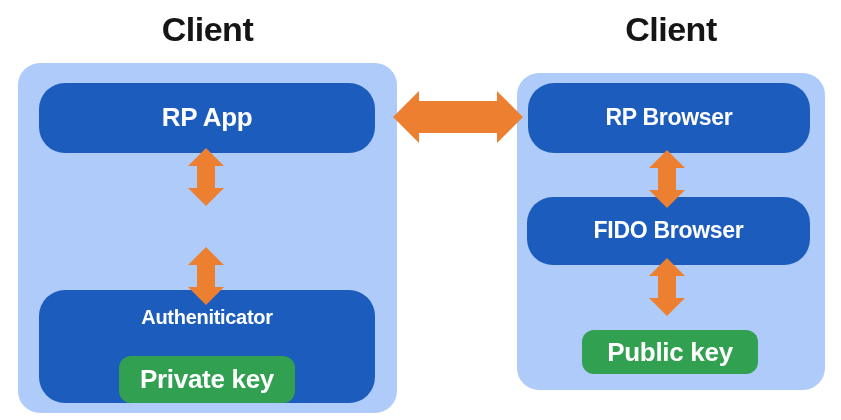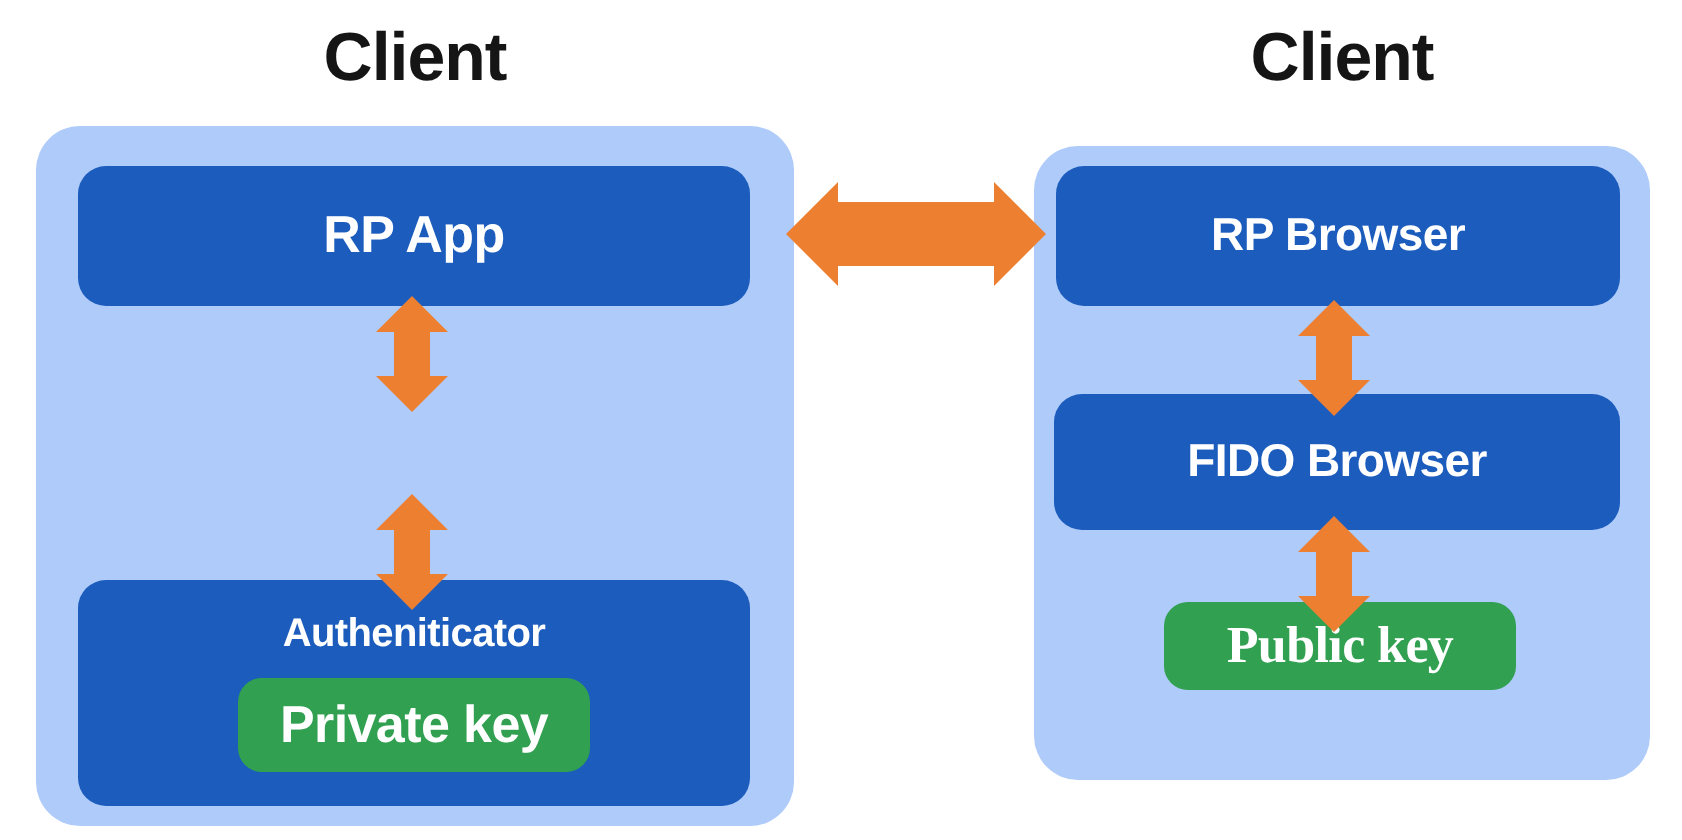--- a/index.html
+++ b/index.html
@@ -26,46 +26,46 @@
   .group-title.client{left:18px;width:379px;}
   .group-title.server{left:517px;width:308px;}
 
   .container{
     position:absolute;background:var(--container);border-radius:22px;
   }
   .container.client{left:18px;top:63px;width:379px;height:350px;}
   .container.server{left:517px;top:73px;width:308px;height:317px;}
 
   .box{
-    position:absolute;background:var(--box);border-radius:14px;
+    position:absolute;background:var(--box);border-radius:26px;
     display:flex;flex-direction:column;align-items:center;justify-content:center;
     color:#ffffff;text-align:center;
   }
   .box .label{font-size:26px;font-weight:700;letter-spacing:-0.3px;line-height:1.12;}
   .box .label.md{font-size:23px;}
   .box .sublabel{font-size:16px;font-weight:400;line-height:1.2;margin-top:2px;}
 
   .box.rp-app{left:21px;top:20px;width:336px;height:70px;}
   .box.os-browser{left:21px;top:135px;width:336px;height:68px;}
   .box.authenticator{
     left:21px;top:227px;width:336px;height:113px;
-    justify-content:flex-start;padding-top:16px;
+    justify-content:space-between;padding-top:16px;
   }
   .box.authenticator .label.sm{font-size:20px;}
 
   .box.rp-server{left:11px;top:10px;width:282px;height:70px;}
   .box.fido-server{left:10px;top:124px;width:283px;height:68px;}
 
   .keybox{
     background:var(--key);border-radius:12px;color:#ffffff;
     display:flex;align-items:center;justify-content:center;
     font-size:26px;font-weight:700;letter-spacing:-0.3px;
   }
   .keybox.private{width:176px;height:47px;margin-top:11px;}
-  .keybox.public{position:absolute;left:65px;top:228px;width:176px;height:44px;font-family:Liberation Serif, serif;}
+  .keybox.public{position:absolute;left:65px;top:257px;width:176px;height:44px;}
 
   .arrow{position:absolute;z-index:5;line-height:0;}
   .arrow svg{display:block;}
   .arrow polygon{fill:var(--arrow);}
   .arrow.v{width:38px;height:58px;}
   .arrow.h{left:393px;top:90px;width:130px;height:54px;}
   .arrow.a1{left:187px;top:148px;}
   .arrow.a2{left:187px;top:247px;}
   .arrow.a3{left:648px;top:150px;}
   .arrow.a4{left:648px;top:258px;}

